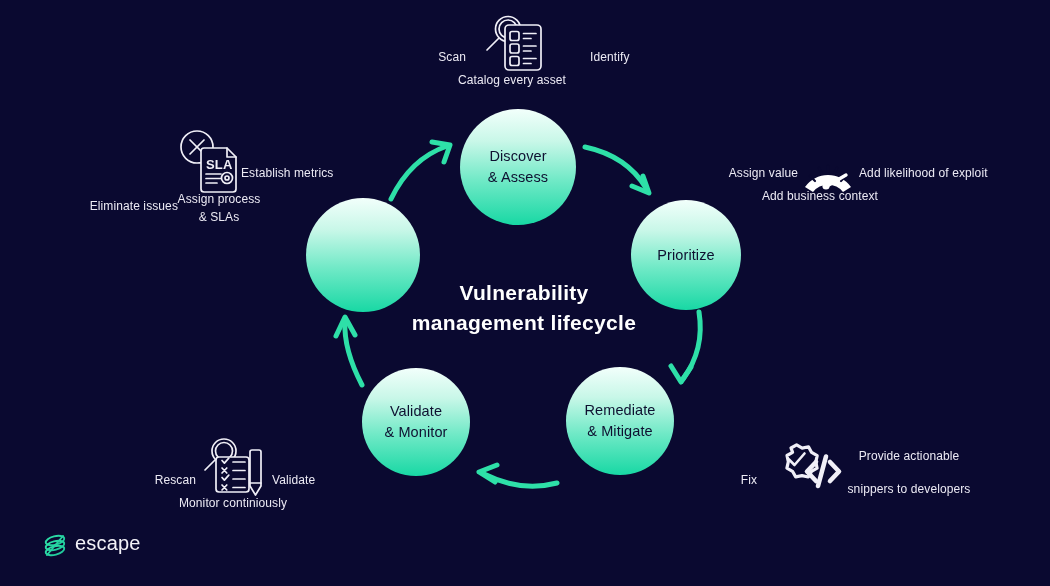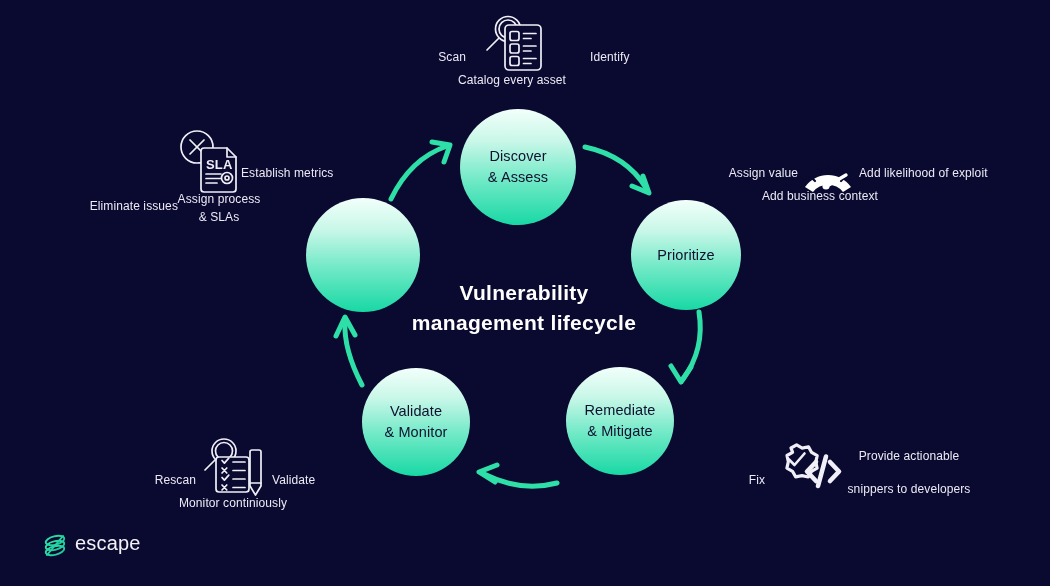--- a/index.html
+++ b/index.html
@@ -218,21 +218,21 @@
 
   <div class="lbl r" style="left:178px; top:165px;margin-top:33px;">Eliminate issues</div>
   <div class="lbl" style="left:241px; top:165px;">Establish metrics</div>
   <div class="lbl c" style="left:219px; top:191px;">Assign process</div>
   <div class="lbl c" style="left:219px; top:209px;">&amp; SLAs</div>
 
   <div class="lbl r" style="left:798px; top:165px;">Assign value</div>
   <div class="lbl" style="left:859px; top:165px;">Add likelihood of exploit</div>
   <div class="lbl c" style="left:820px; top:188px;">Add business context</div>
 
-  <div class="lbl r" style="left:757px; top:472px;margin-left:8px;">Fix</div>
+  <div class="lbl r" style="left:757px; top:472px;">Fix</div>
   <div class="lbl c" style="left:909px; top:448px;">Provide actionable</div>
   <div class="lbl c" style="left:909px; top:481px;">snippers to developers</div>
 
   <div class="lbl r" style="left:196px; top:472px;">Rescan</div>
   <div class="lbl" style="left:272px; top:472px;">Validate</div>
   <div class="lbl c" style="left:233px; top:495px;">Monitor continiously</div>
 
   <div id="logo">
     <span style="width:24px; display:inline-block;"></span>
     <span class="word">escape</span>

